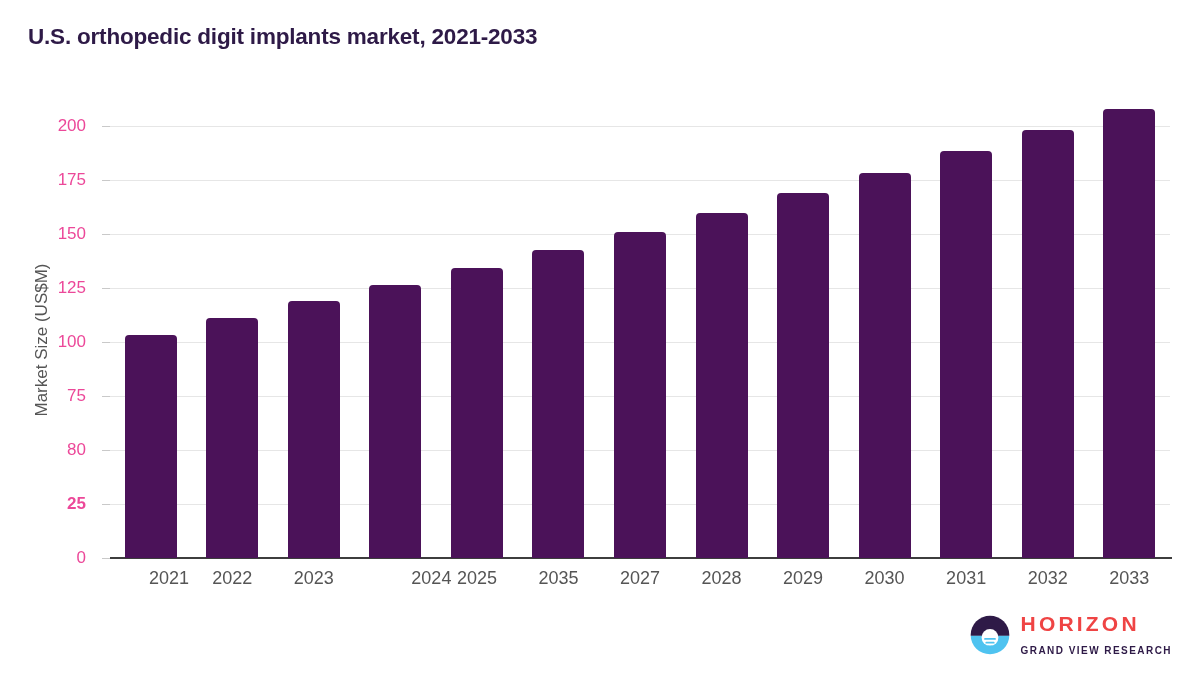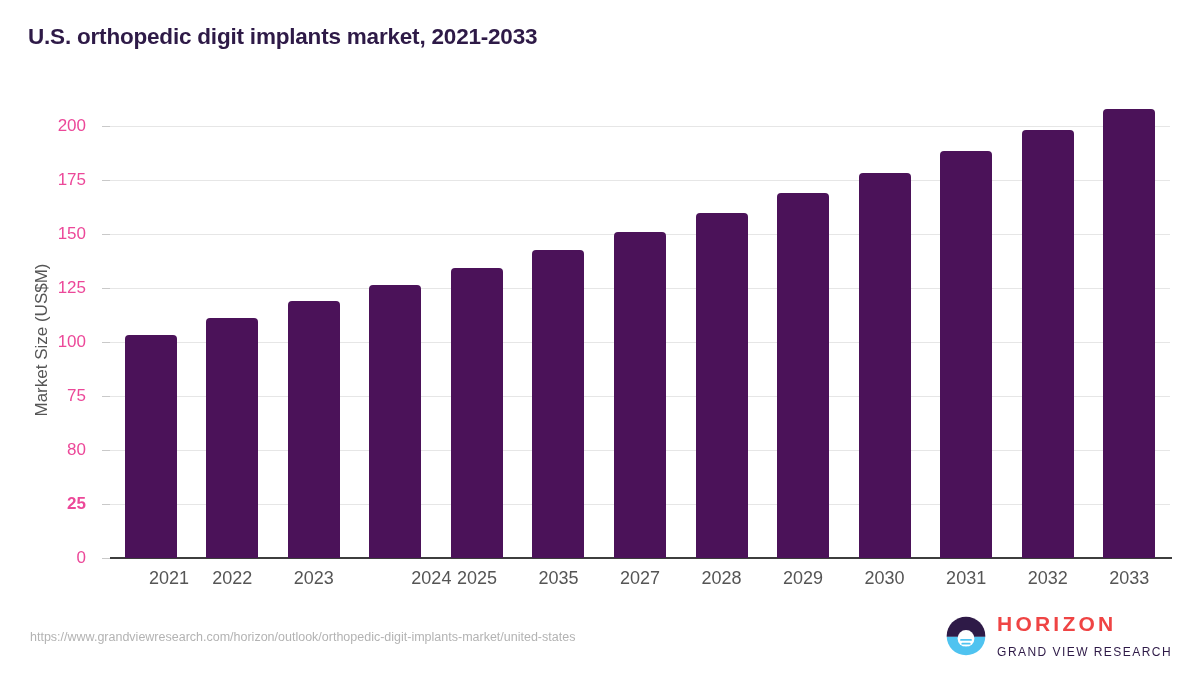--- a/index.html
+++ b/index.html
@@ -144,22 +144,22 @@
     line-height: 1;
   }
   .logo-word {
     font-size: 21px;
     font-weight: bold;
     letter-spacing: 3.2px;
     color: #ef4444;
   }
   .logo-sub {
     margin-top: 12px;
-    font-size: 12px;
-    font-weight: normal;
+    font-size: 10px;
+    font-weight: bold;
     letter-spacing: 1.45px;
     color: #2E1A47;
   }
 </style>
 </head>
 <body>
 
 <div class="card">
 
   <div class="chart-title">U.S. orthopedic digit implants market, 2021-2033</div>
@@ -238,21 +238,20 @@
         <div class="xtick-label" style="left: 640px;">2027</div>
         <div class="xtick-label" style="left: 721.538px;">2028</div>
         <div class="xtick-label" style="left: 803.077px;">2029</div>
         <div class="xtick-label" style="left: 884.615px;">2030</div>
         <div class="xtick-label" style="left: 966.154px;">2031</div>
         <div class="xtick-label" style="left: 1047.69px;">2032</div>
         <div class="xtick-label" style="left: 1129.23px;">2033</div>
       </div>
   </div>
 
-  <div class="source-url">https://www.grandviewresearch.com/horizon/outlook/orthopedic-digit-implants-market/united-states</div>
 
   <div class="logo">
     <svg class="logo-mark" viewBox="0 0 100 100">
       <defs>
         <clipPath id="circClip">
             <circle cx="50" cy="50" r="46"></circle>
           </clipPath>
       </defs>
       <g clip-path="url(#circClip)">
         <rect x="0" y="0" width="100" height="52" fill="#2E1A47"></rect>

